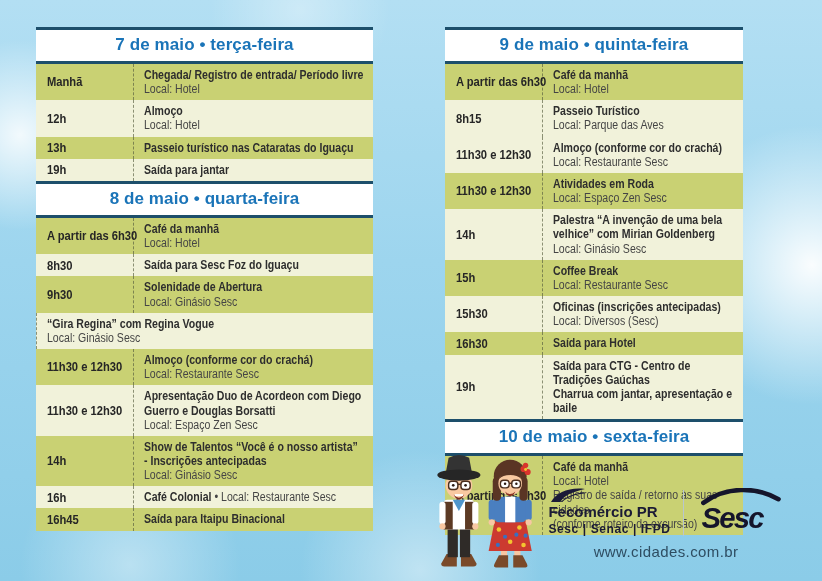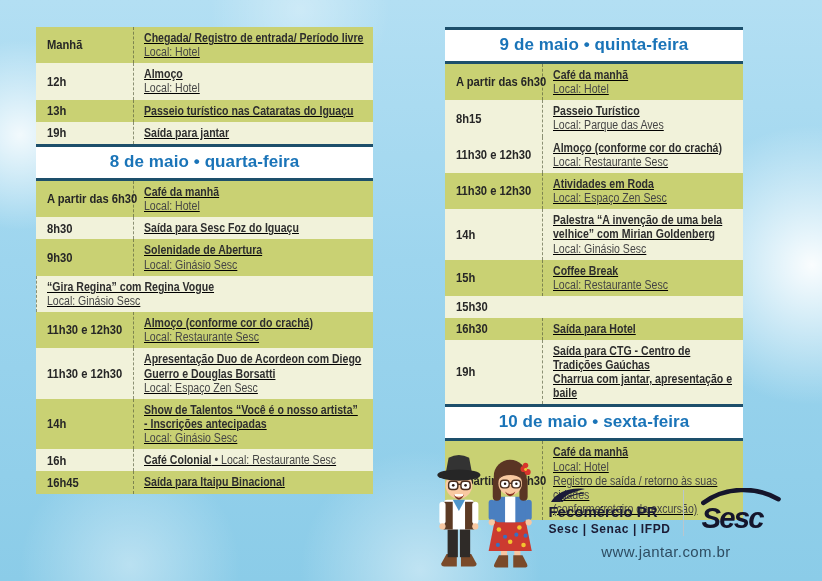--- a/index.html
+++ b/index.html
@@ -29,40 +29,41 @@
   .row.base{background:#f1f2da;}
   .time{
     width:97px;flex:none;display:flex;flex-direction:column;justify-content:center;
     padding:3px 0 3px 11px;box-sizing:border-box;
     font-weight:bold;font-size:13px;color:#262626;line-height:1.2;
   }
   .time .tline{white-space:nowrap;transform:scaleX(.86);transform-origin:left center;width:116%;}
   .desc{
     flex:1;border-left:1px dashed rgba(85,90,60,.65);
     padding:4px 8px 4px 10px;box-sizing:border-box;
-    display:flex;flex-direction:column;text-decoration:underline;
+    display:flex;flex-direction:column;
   }
   .desc-inner{transform:scaleX(.88);transform-origin:left top;width:113.6%;
     font-size:12px;color:#454545;line-height:1.18;}
   .desc-inner .b{font-weight:bold;color:#2e2e2e;}
   
   #mascots{position:absolute;left:424px;top:447px;width:118px;height:126px;}
   #logo-area{position:absolute;left:546px;top:487px;width:240px;}
   .logo-row{display:flex;align-items:flex-end;justify-content:center;gap:12px;}
   .feco{display:flex;flex-direction:column;align-items:flex-start;}
   .feco-name{font-size:15px;font-weight:bold;color:#1b1b35;line-height:1;}
   .feco-brands{font-size:12px;font-weight:bold;color:#1b1b35;letter-spacing:.6px;margin-top:3px;}
   .logo-divider{width:1px;height:46px;background:#b9c6ce;}
   .url-row{margin-top:7px;text-align:center;font-size:15px;color:#2e4d62;letter-spacing:.4px;}
 </style>
 </head>
 <body>
 
 <div class="col" id="col-left">
   <div class="day-table">
+    <div class="day-header">7 de maio • terça-feira</div>
     <div class="rows">
         <div class="row alt">
           <div class="time">
             <div class="tline">Manhã</div>
           </div>
           <div class="desc">
             <div class="desc-inner">
               <div><span class="b">Chegada/ Registro de entrada/ Período livre</span></div>
               <div><span>Local: Hotel</span></div>
             </div>
@@ -268,20 +269,26 @@
           <div class="desc">
             <div class="desc-inner">
               <div><span class="b">Coffee Break</span></div>
               <div><span>Local: Restaurante Sesc</span></div>
             </div>
           </div>
         </div>
         <div class="row base">
           <div class="time">
             <div class="tline">15h30</div>
+          </div>
+          <div class="desc">
+            <div class="desc-inner">
+              <div><span class="b">Oficinas (inscrições antecipadas)</span></div>
+              <div><span>Local: Diversos (Sesc)</span></div>
+            </div>
           </div>
         </div>
         <div class="row alt">
           <div class="time">
             <div class="tline">16h30</div>
           </div>
           <div class="desc">
             <div class="desc-inner">
               <div><span class="b">Saída para Hotel</span></div>
             </div>
@@ -400,14 +407,14 @@
       </svg>
       <div class="feco-name">Fecomércio PR</div>
       <div class="feco-brands">Sesc | Senac | IFPD</div>
     </div>
     <div class="logo-divider"></div>
     <svg width="88" height="48" viewBox="0 0 96 50">
       <path d="M8 15 C32 -3 66 -3 90 11" stroke="#15152b" stroke-width="5" fill="none" stroke-linecap="round"></path>
       <text x="6" y="43" font-family="Liberation Sans, sans-serif" font-size="32" font-weight="bold" font-style="italic" letter-spacing="-2" fill="#15152b">Sesc</text>
     </svg>
   </div>
-  <div class="url-row">www.jantar.com.br</div>
+  <div class="url-row">www.cidades.com.br</div>
 </div>
 
 </body></html>

